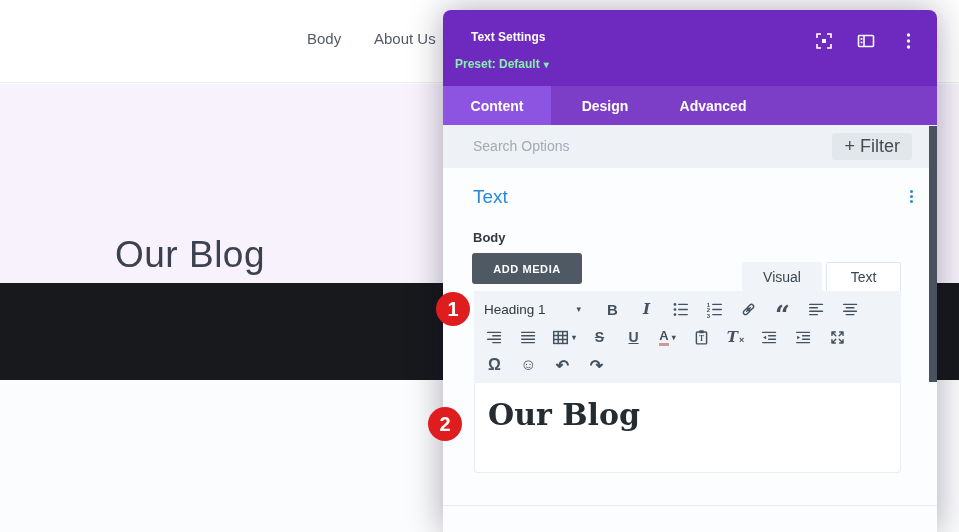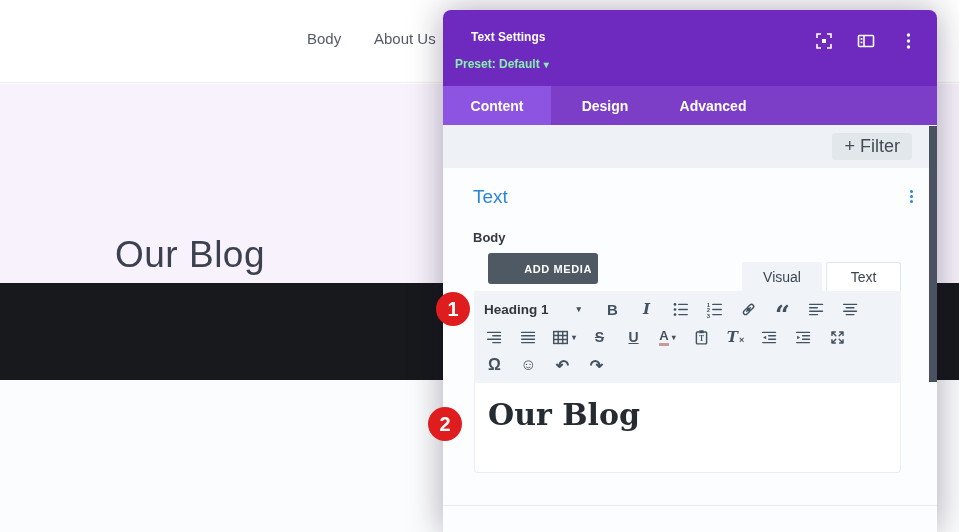--- a/index.html
+++ b/index.html
@@ -41,37 +41,37 @@
     background:transparent;font-size:14px;color:#5a6570;font-family:"Liberation Sans",sans-serif;}
   .m-search input::placeholder{color:#a0abb6;}
   .filter-btn{position:absolute;right:25px;top:8px;height:27px;padding:0 12px;background:#e2e7ec;
     border-radius:3px;font-size:18px;color:#434c55;display:flex;align-items:center;cursor:pointer;}
 
   .m-content{position:absolute;left:0;top:158px;width:100%;bottom:0;background:#fcfdfe;}
   .sec-title{position:absolute;left:30px;top:18px;font-size:19px;color:#2b87da;cursor:pointer;}
   .sec-dots{position:absolute;right:24px;top:22px;cursor:pointer;display:flex;flex-direction:column;gap:2px;}
   .sec-dots i{width:3px;height:3px;border-radius:50%;background:#2b87da;}
   .field-label{position:absolute;left:30px;top:62px;font-size:13px;font-weight:700;color:#333a41;}
-  .add-media{position:absolute;left:45px;top:85px;width:110px;height:31px;background:#4e5964;color:#fff;
+  .add-media{position:absolute;left:29px;top:85px;width:110px;height:31px;background:#4e5964;color:#fff;
     border:none;border-radius:3px;font-size:11px;font-weight:700;letter-spacing:.6px;cursor:pointer;
-    font-family:"Liberation Sans",sans-serif;text-align:right;}
+    font-family:"Liberation Sans",sans-serif;}
   .mode-tab{position:absolute;top:94px;height:29px;display:flex;align-items:center;justify-content:center;
     font-size:14px;color:#3c4650;cursor:pointer;}
   .mode-visual{left:299px;width:80px;background:#f0f4f8;border-radius:3px 3px 0 0;}
   .mode-text{left:383px;width:75px;background:#fff;border:1px solid #dfe7ee;border-bottom:none;
     border-radius:3px 3px 0 0;}
 
   .toolbar{position:absolute;left:31px;top:123px;width:427px;height:92px;background:#f0f4f8;
     padding:4px 10px;display:flex;flex-direction:column;justify-content:space-around;}
   .tb-row{display:flex;align-items:center;gap:13px;}
   .tb-icon{min-width:21px;height:21px;display:flex;align-items:center;justify-content:center;
     color:#44525f;font-size:15px;font-weight:700;cursor:pointer;}
   .tb-icon svg{width:17px;height:17px;stroke:#44525f;stroke-width:1.7;fill:none;stroke-linecap:round;}
   .heading-dd{width:97px;display:flex;justify-content:space-between;align-items:center;
-    font-size:13.5px;font-weight:700;color:#32373c;cursor:pointer;margin-right:8px;}
+    font-size:13.5px;font-weight:400;color:#32373c;cursor:pointer;margin-right:8px;}
   .heading-dd .caret{font-size:9px;color:#44525f;}
   .mini-caret{font-size:8px;margin-left:3px;color:#44525f;}
   .g-serif{font-family:"DejaVu Serif",serif;font-style:italic;font-weight:700;font-size:15px;}
   .g-quote{font-family:"DejaVu Serif",serif;font-weight:700;font-size:26px;line-height:0;
     transform:translateY(6px);display:inline-block;}
   .g-strike{text-decoration:line-through;font-size:14px;}
   .g-under{text-decoration:underline;font-size:14px;}
   .g-color{border-bottom:3px solid #c99b97;line-height:1;font-size:13px;padding-bottom:1px;}
   .g-sub{font-size:9px;margin-left:1px;transform:translateY(3px);display:inline-block;}
   .g-arrow{font-weight:700;font-size:16px;}
@@ -136,20 +136,21 @@
       </div>
     </div>
 
     <div class="m-tabs">
       <div class="m-tab active">Content</div>
       <div class="m-tab">Design</div>
       <div class="m-tab">Advanced</div>
     </div>
 
     <div class="m-search dots-bg">
+      <input type="text" placeholder="Search Options" style="">
       <div class="filter-btn">+ Filter</div>
     </div>
 
     <div class="m-content dots-bg">
       <div class="sec-title">Text</div>
       <div class="sec-dots">
           <i></i>
           <i></i>
           <i></i>
         </div>

